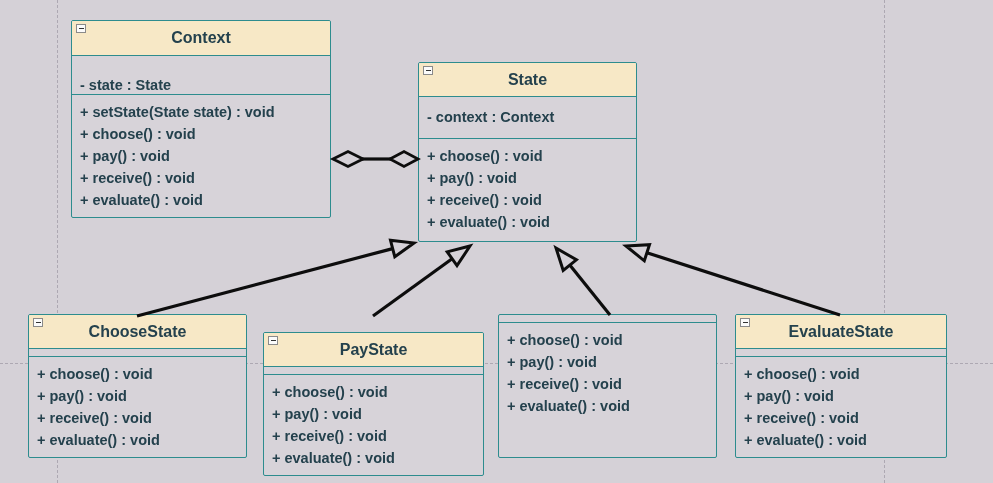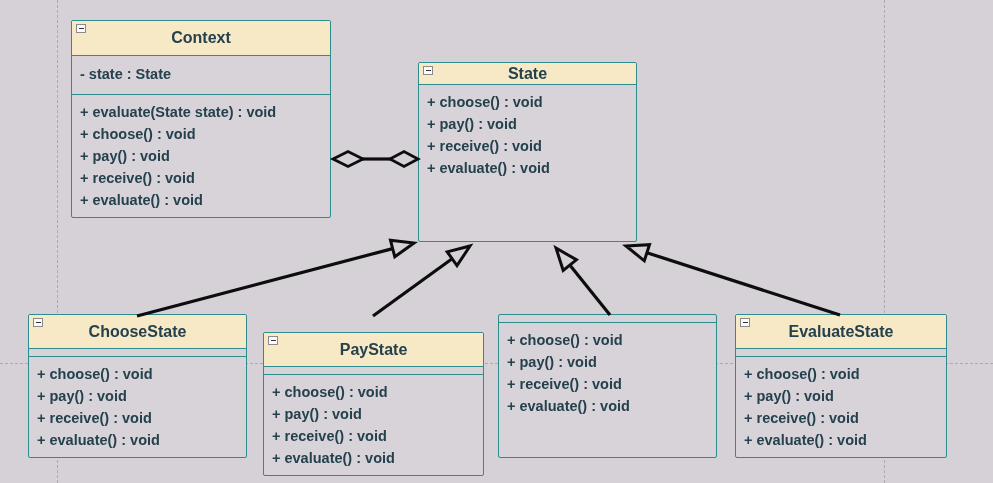--- a/index.html
+++ b/index.html
@@ -43,21 +43,21 @@
     width:10px;height:9px;
     background:#fbfbfb;border:1px solid #8a8a8a;
     box-sizing:border-box;
     display:flex;align-items:center;justify-content:center;
   }
   .collapse-icon i{display:block;width:5px;border-top:1.5px solid #333;}
   .uml-attrs{
     flex:0 0 auto;
     border-bottom:1.5px solid #2d8c8e;
     box-sizing:border-box;
-    padding:7px 8px 0;
+    padding:18px 8px 0;
   }
   .uml-attrs.empty{padding:0;}
   .uml-methods{flex:1 1 auto;padding:6px 8px 0;box-sizing:border-box;}
   .uml-member{
     font-size:14.5px;font-weight:bold;color:#24414d;
     line-height:22px;white-space:nowrap;
   }
 
   
   #connectors{position:absolute;left:0;top:0;z-index:2;pointer-events:none;}
@@ -89,34 +89,37 @@
     <div class="uml-header" style="height:35px">
       <span class="collapse-icon">
           <i></i>
         </span>
       <span class="uml-title">Context</span>
     </div>
     <div class="uml-attrs" style="height:39px">
       <div class="uml-member">- state : State</div>
     </div>
     <div class="uml-methods">
-      <div class="uml-member">+ evaluate(State state) : void</div>
+      <div class="uml-member">+ setState(State state) : void</div>
       <div class="uml-member">+ choose() : void</div>
       <div class="uml-member">+ pay() : void</div>
       <div class="uml-member">+ receive() : void</div>
       <div class="uml-member">+ evaluate() : void</div>
     </div>
   </div>
 
   <div class="uml-class" style="left:418px;top:62px;width:219px;height:180px">
-    <div class="uml-header" style="height:22px">
+    <div class="uml-header" style="height:34px">
       <span class="collapse-icon">
           <i></i>
         </span>
       <span class="uml-title">State</span>
+    </div>
+    <div class="uml-attrs" style="height:42px;padding-top:9px">
+      <div class="uml-member">- context : Context</div>
     </div>
     <div class="uml-methods">
       <div class="uml-member">+ choose() : void</div>
       <div class="uml-member">+ pay() : void</div>
       <div class="uml-member">+ receive() : void</div>
       <div class="uml-member">+ evaluate() : void</div>
     </div>
   </div>
 
   <div class="uml-class" style="left:28px;top:314px;width:219px;height:144px">

